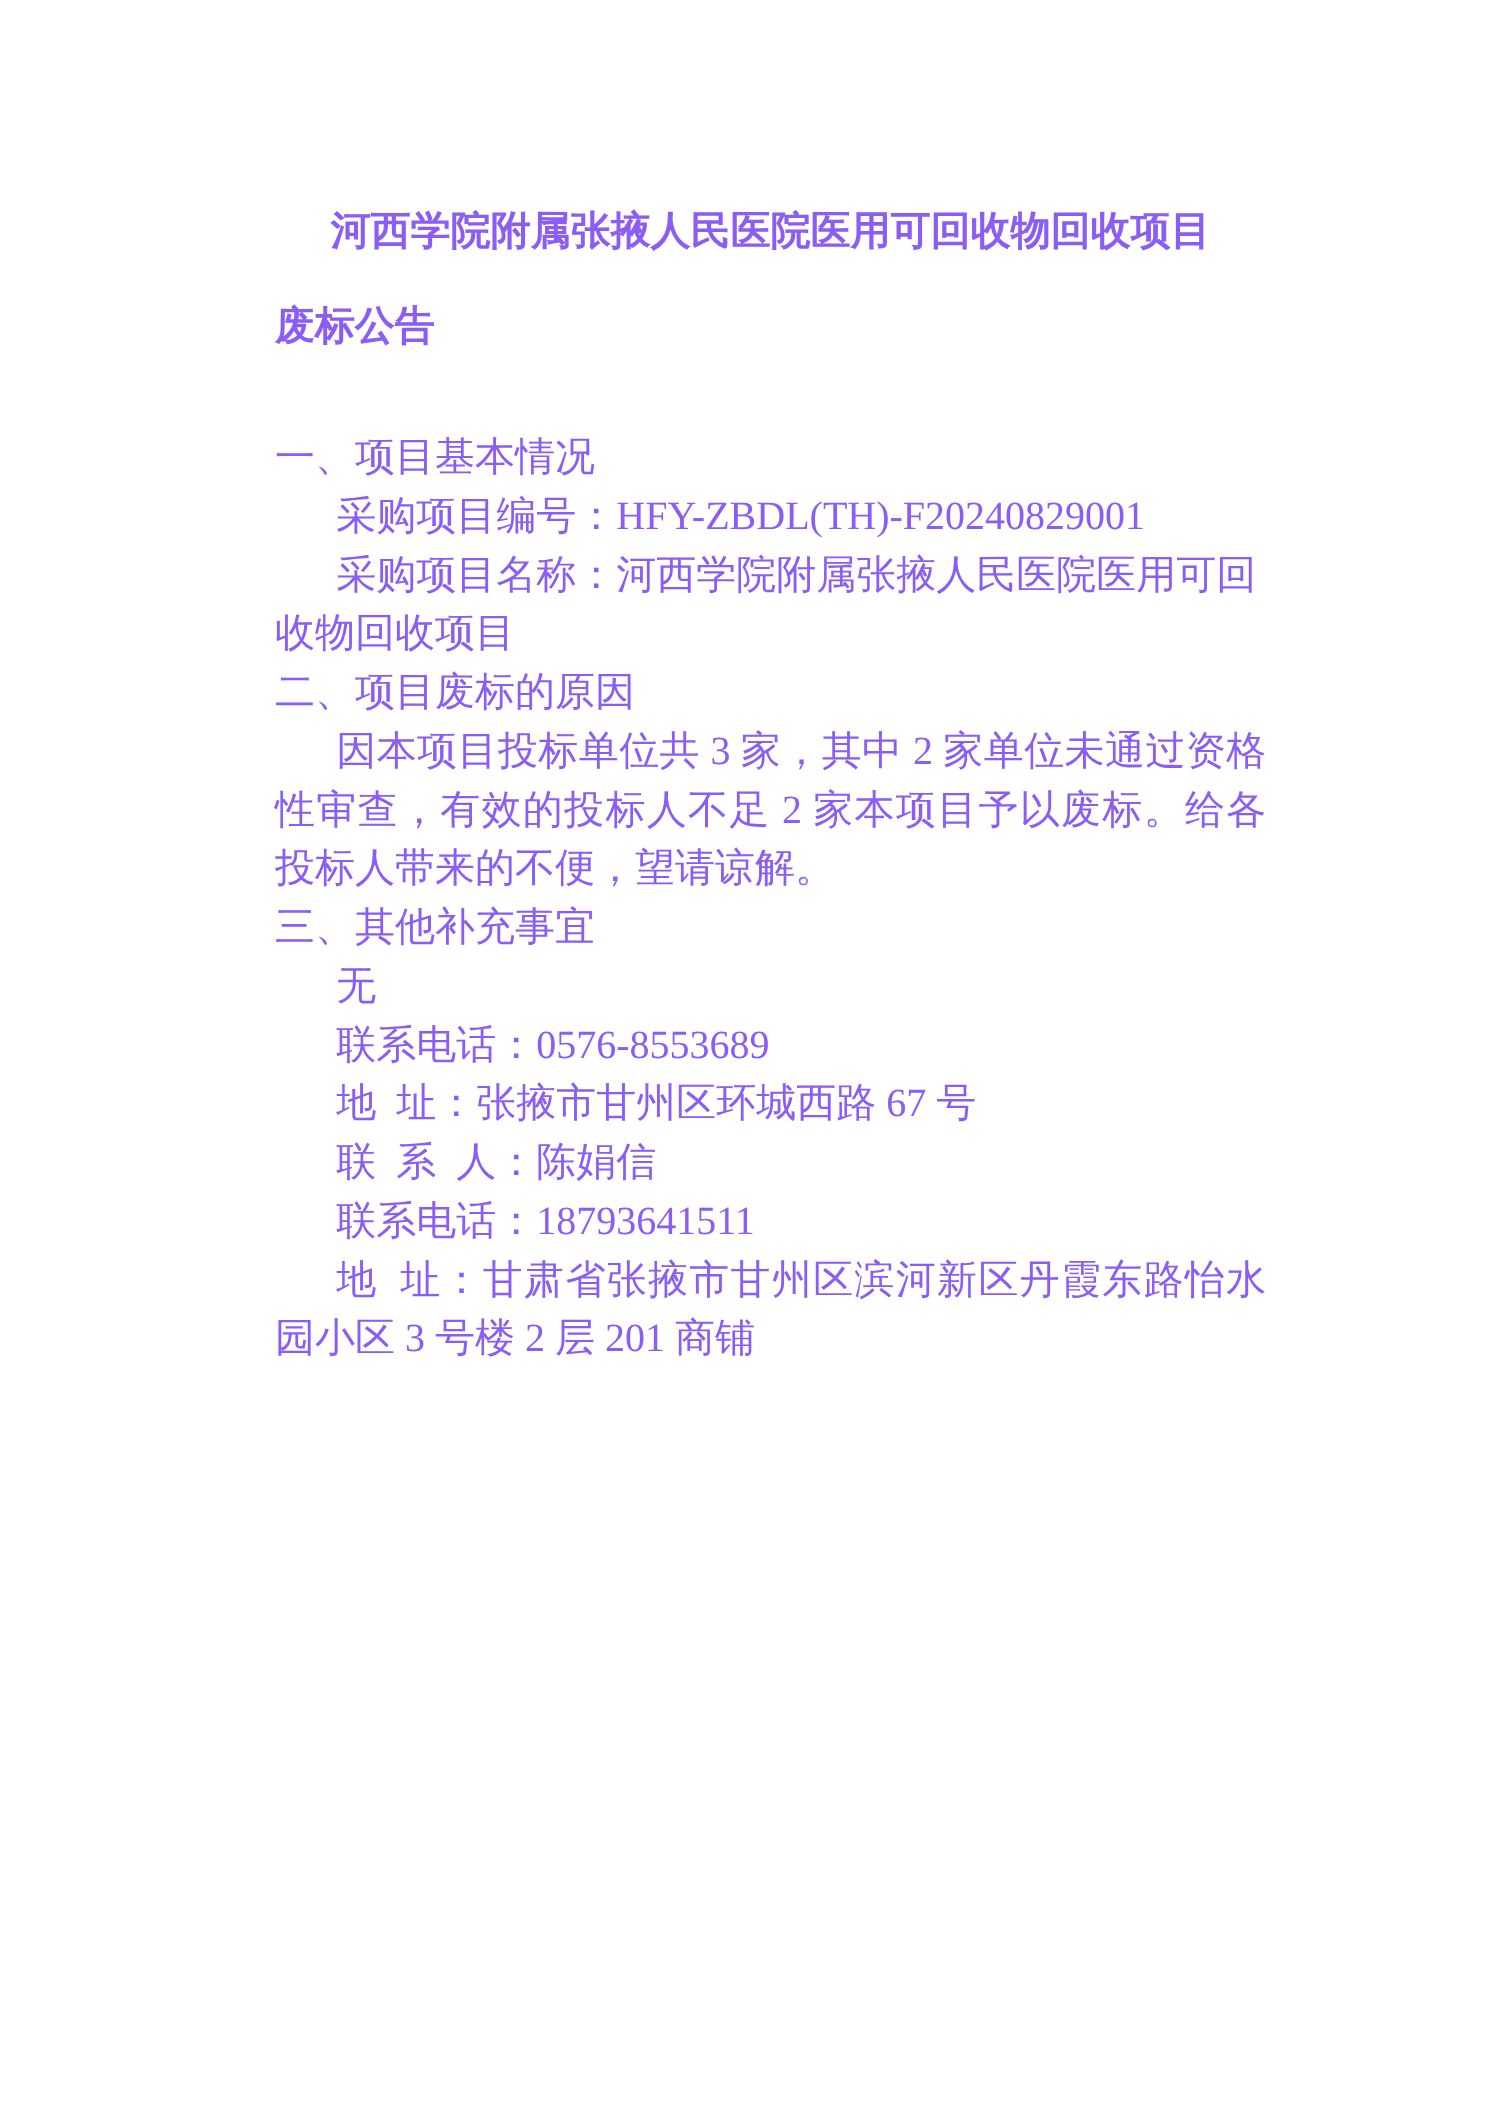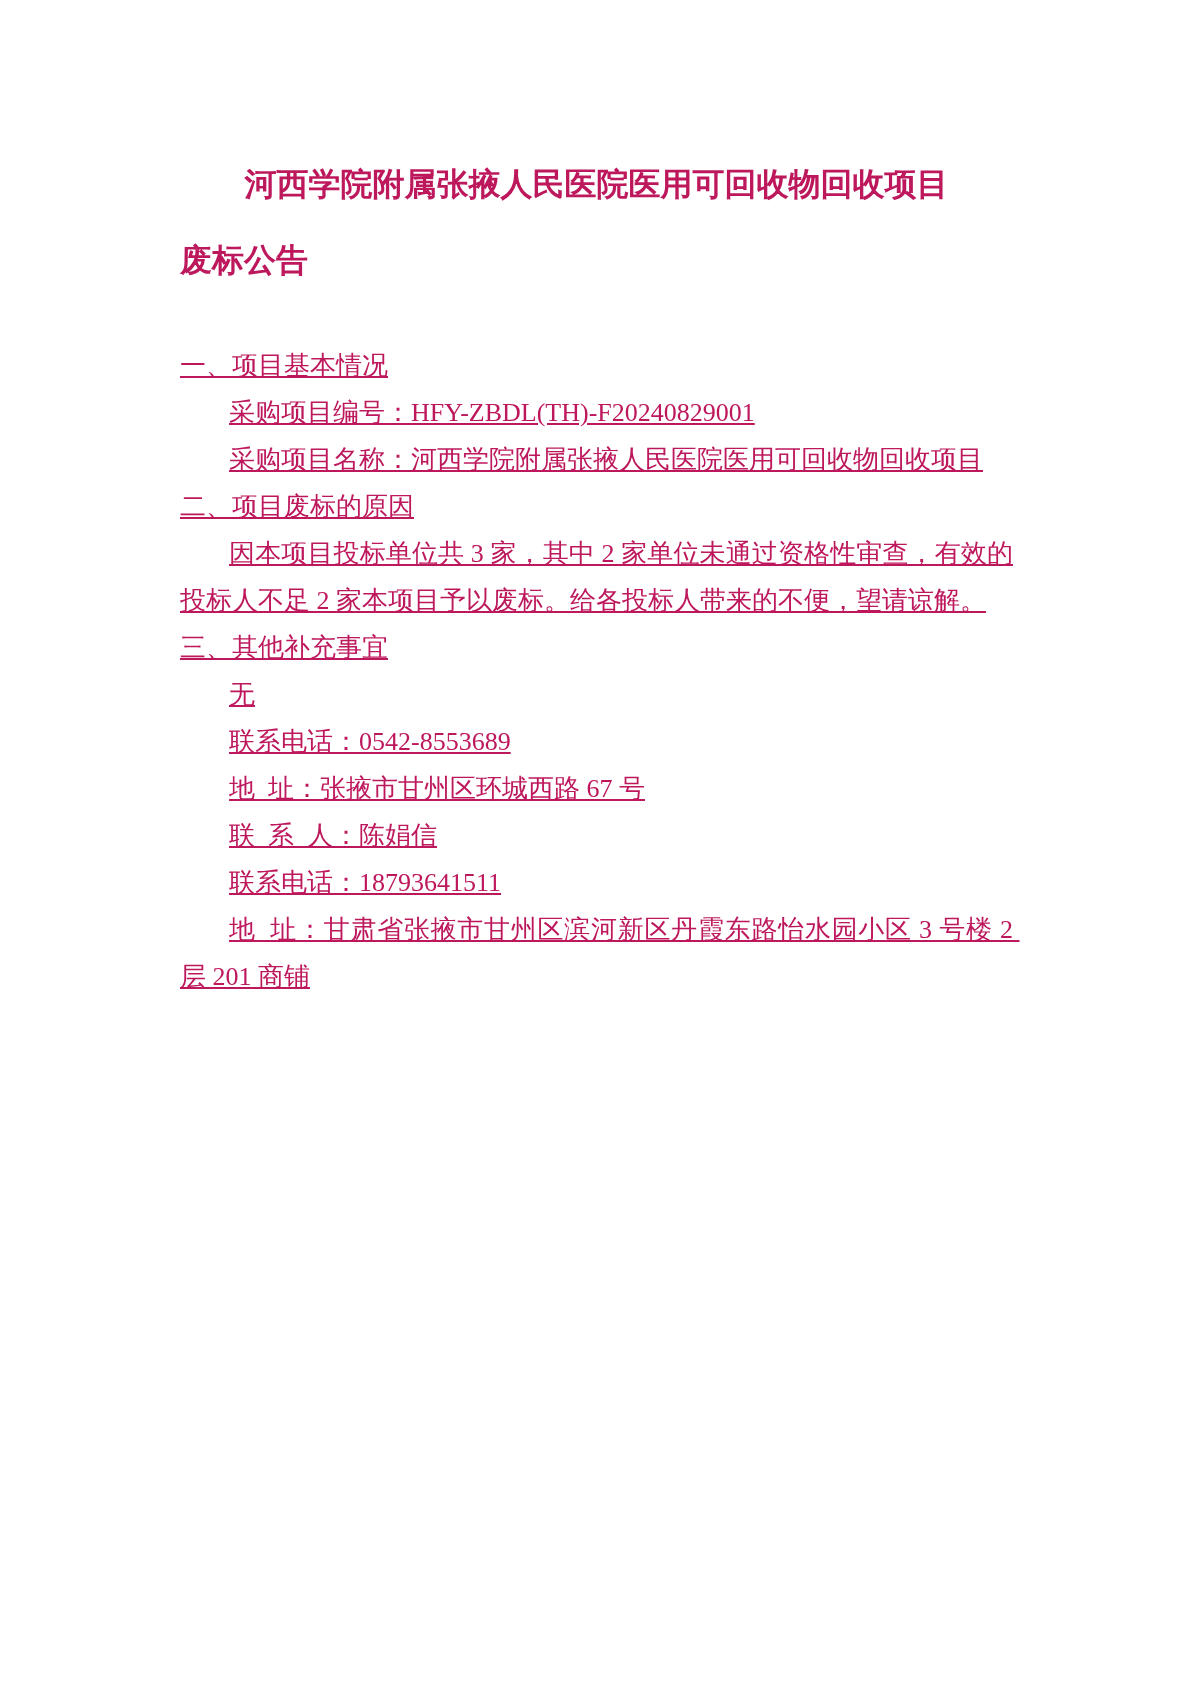--- a/index.html
+++ b/index.html
@@ -5,24 +5,25 @@
   html, body {
     margin: 0;
     padding: 0;
     background: #ffffff;
   }
   .page {
     position: relative;
     width: 1191px;
     height: 1684px;
     background: #ffffff;
-    color: #be185d;
+    color: #8b5cf6;
     font-family: "Liberation Serif", "DejaVu Serif", serif;
     overflow: hidden;
     box-sizing: border-box;
+    padding-left: 40px;
   }
   .content {
     box-sizing: border-box;
     padding: 160px 178px 0 180px;
   }
   .doc-title {
     margin: 0;
     font-size: 32px;
     line-height: 48px;
     font-weight: bold;
@@ -32,23 +33,22 @@
   .doc-subtitle {
     margin: 28px 0 0 0;
     font-size: 32px;
     line-height: 48px;
     font-weight: bold;
     text-align: left;
     white-space: pre-wrap;
   }
   .doc-body {
     margin-top: 58px;
-    font-size: 26px;
+    font-size: 32px;
     line-height: 47px;
-    text-decoration: underline;
   }
   .doc-body p {
     margin: 0;
     padding: 0;
     white-space: pre-wrap;
     font-weight: normal;
   }
   .heading {
     text-indent: 0;
   }
@@ -82,21 +82,21 @@
 
       <p class="wrap">因本项目投标单位共 3 家，其中 2 家单位未通过资格性审查，有效的投标人不足 2 家本项目予以废标。给各投标人带来的不便，望请谅解。</p>
 
       <p class="heading">三、其他补充事宜</p>
 
       <p class="indent">无</p>
 
 
 
 
-      <p class="indent">联系电话：0542-8553689</p>
+      <p class="indent">联系电话：0576-8553689</p>
 
       <p class="indent">地  址：张掖市甘州区环城西路 67 号</p>
 
 
       <p class="indent">联  系  人：陈娟信</p>
 
       <p class="indent">联系电话：18793641511</p>
 
       <p class="wrap">地  址：甘肃省张掖市甘州区滨河新区丹霞东路怡水园小区 3 号楼 2 层 201 商铺</p>
 

